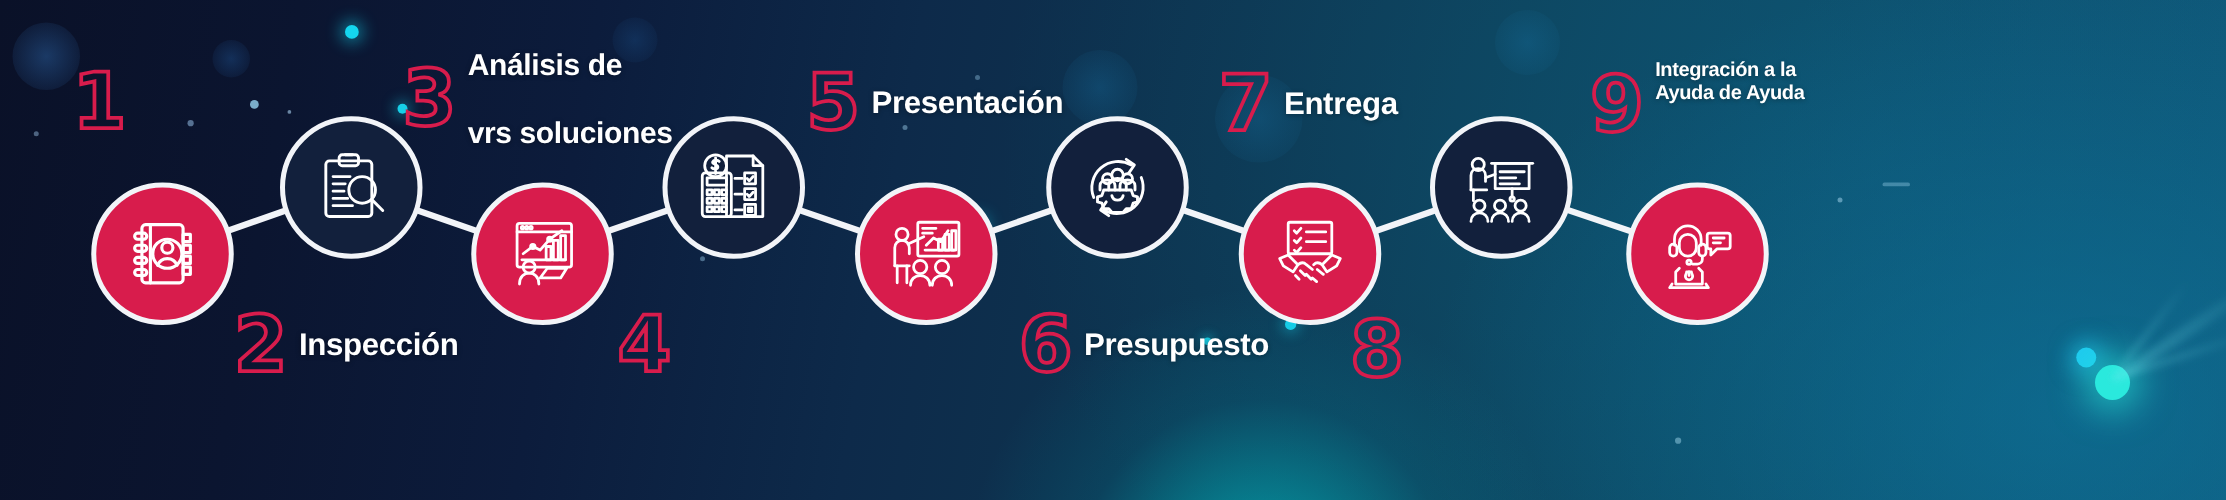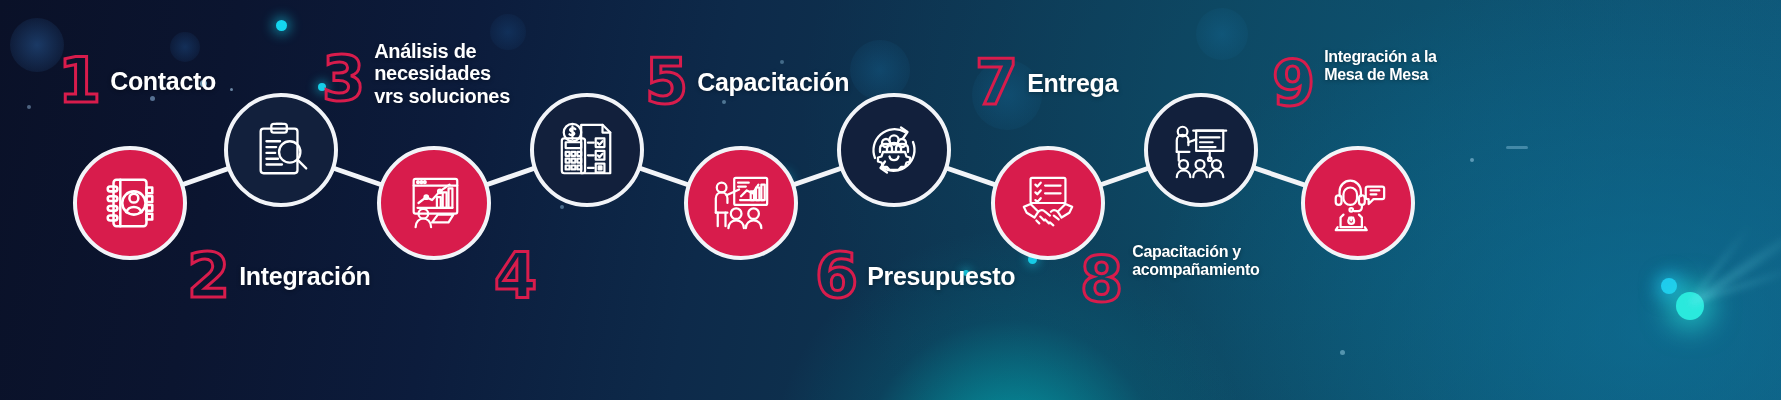--- a/index.html
+++ b/index.html
@@ -68,21 +68,21 @@
   }
   .txt{
     color:#ffffff;
     font-size:25px;
     font-weight:700;
     line-height:1.12;
     letter-spacing:-0.3px;
     text-shadow:0 1px 4px rgba(0,0,0,0.35);
   }
   .txt.two-line{font-size:16px;}
-  .txt.three-line{font-size:20px;}
+  .txt.three-line{font-size:24px;}
 </style>
 </head>
 <body>
 
 <div id="stage">
 
   <div class="bokeh" style="left:10px;top:18px;width:54px;height:54px;background:radial-gradient(circle,rgba(40,90,150,0.55),rgba(40,90,150,0));"></div>
   <div class="bokeh" style="left:150px;top:96px;width:5px;height:5px;background:rgba(150,190,230,0.55);"></div>
   <div class="bokeh" style="left:27px;top:105px;width:4px;height:4px;background:rgba(160,200,235,0.45);"></div>
   <div class="bokeh" style="left:276px;top:20px;width:11px;height:11px;background:#14d6ef;box-shadow:0 0 12px 4px rgba(20,214,239,0.45);"></div>
@@ -298,65 +298,60 @@
           <path d="M22 50.5c0 1.8 1.4 3 3 3s3-1.2 3-3c0-1.5-1-2-1-3.5h-4c0 1.5-1 2-1 3.5z"></path>
           <path d="M42 15 h15 a2 2 0 0 1 2 2 v9 a2 2 0 0 1 -2 2 h-9 l-5 5 v-5 h-1 a2 2 0 0 1 -2 -2 v-9 a2 2 0 0 1 2 -2 z"></path>
           <path d="M45 19h9M45 23h6"></path>
         </svg>
       </span>
     </div>
   </div>
 
   <div class="label" style="left:58px;top:50px;">
     <span class="num">1</span>
-    <span class="txt">Contacto</span>
   </div>
 
   <div class="label" style="left:187px;top:245px;">
     <span class="num">2</span>
-    <span class="txt">Integración</span>
+    <span class="txt">Inspección</span>
   </div>
 
   <div class="label" style="left:322px;top:40px;align-items:flex-start;">
     <span class="num" style="margin-top:8px;">3</span>
     <span class="txt three-line">
       <span>Análisis de</span><br>
-      <span>necesidades</span><br>
+      <br>
       <span>vrs soluciones</span>
     </span>
   </div>
 
   <div class="label" style="left:494px;top:245px;">
     <span class="num">4</span>
   </div>
 
   <div class="label" style="left:645px;top:51px;">
     <span class="num">5</span>
-    <span class="txt">Capacitación</span>
+    <span class="txt">Presentación</span>
   </div>
 
   <div class="label" style="left:815px;top:245px;">
     <span class="num">6</span>
     <span class="txt">Presupuesto</span>
   </div>
 
   <div class="label" style="left:975px;top:52px;">
     <span class="num">7</span>
     <span class="txt">Entrega</span>
   </div>
 
   <div class="label" style="left:1080px;top:243px;align-items:flex-start;">
     <span class="num" style="margin-top:6px;">8</span>
-    <span class="txt two-line">
-      <span>Capacitación y</span><br>
-      <span>acompañamiento</span>
-    </span>
   </div>
 
   <div class="label" style="left:1272px;top:48px;align-items:flex-start;">
     <span class="num" style="margin-top:5px;">9</span>
     <span class="txt two-line">
       <span>Integración a la</span><br>
-      <span>Mesa de Mesa</span>
+      <span>Ayuda de Ayuda</span>
     </span>
   </div>
 
 </div>
 
 </body></html>

